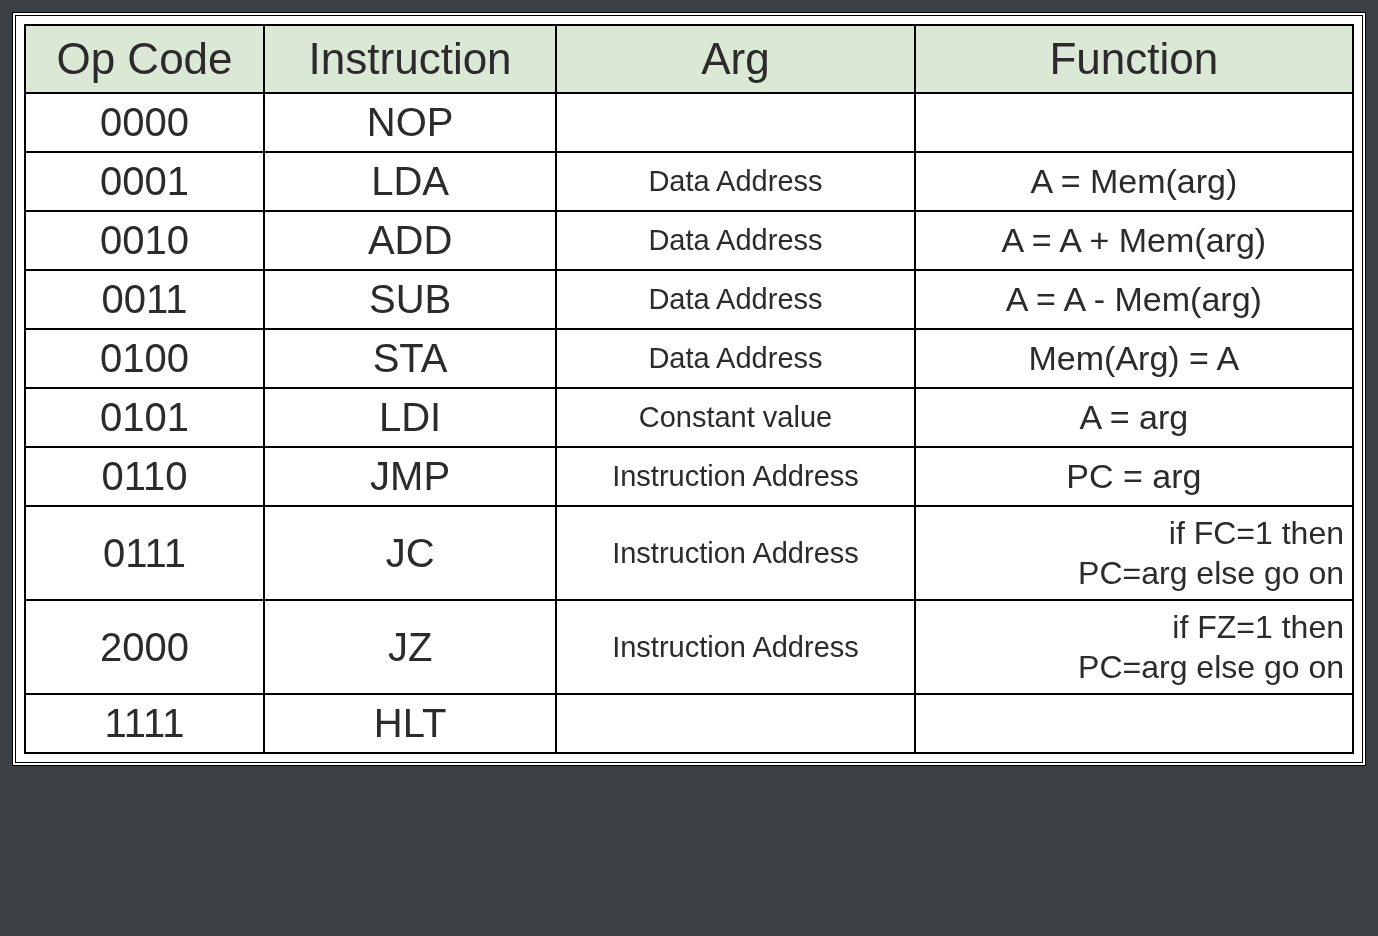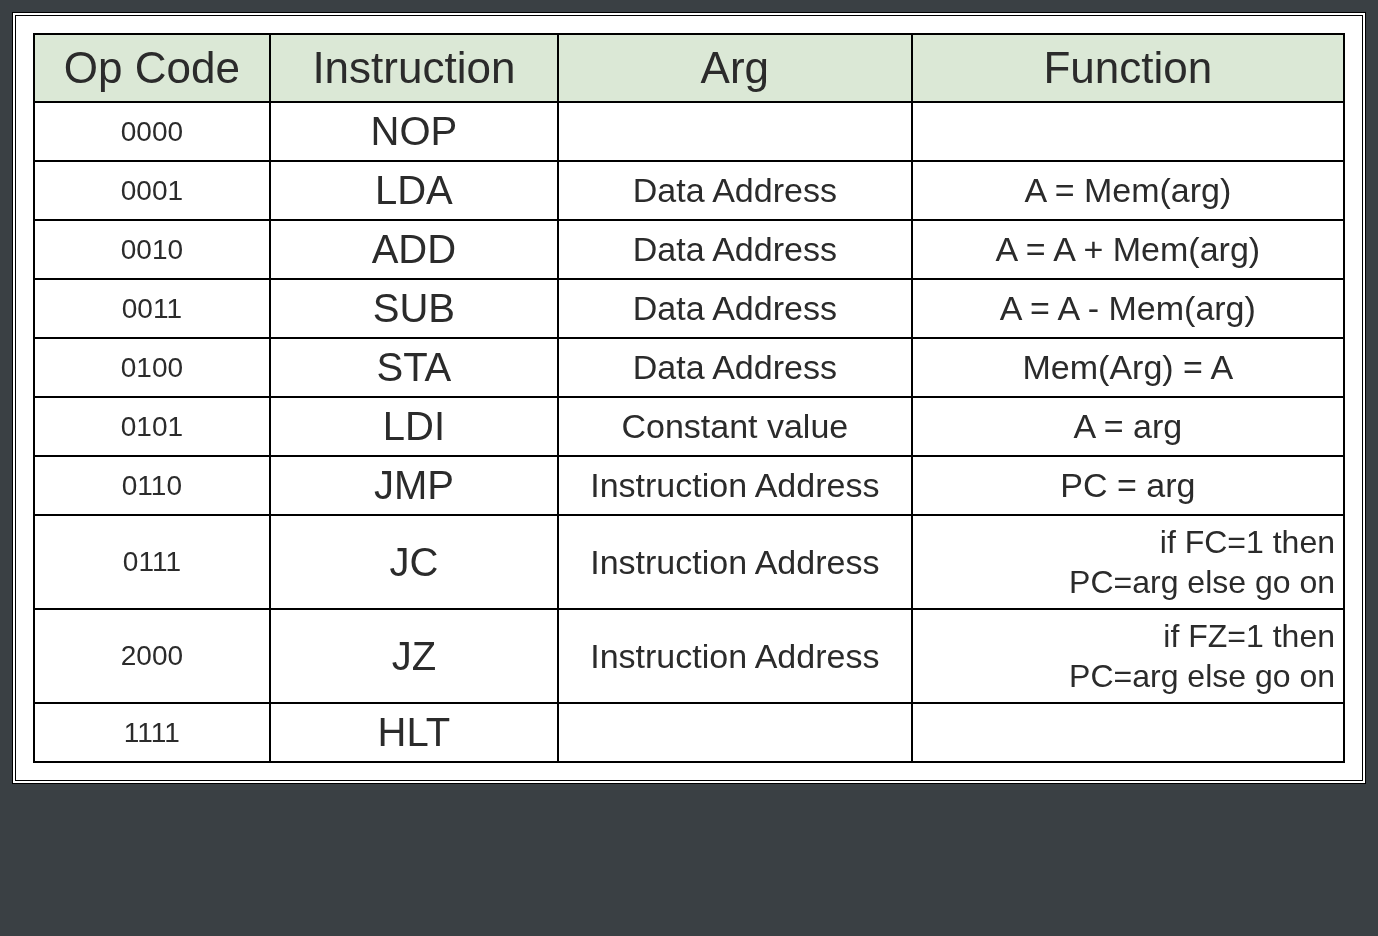--- a/index.html
+++ b/index.html
@@ -10,21 +10,21 @@
     body {
       background: #3a4044;
       padding: 12px;
       font-family: Arial, Helvetica, sans-serif;
       width: 1378px;
       height: 936px;
     }
     .table-wrapper {
       background: #fff;
       border: 4px double #000;
-      padding: 17px;
+      padding: 8px;
     }
     table {
       width: 100%;
       border-collapse: collapse;
       background: #fff;
     }
     th, td {
       border: 2px solid #000;
       text-align: center;
       vertical-align: middle;
@@ -34,27 +34,27 @@
       background: #dbe8d6;
       font-size: 44px;
       font-weight: 400;
       padding: 8px 4px;
     }
     td {
       font-size: 36px;
       padding: 6px 8px;
     }
     td.opcode {
-      font-size: 28px;
+      font-size: 40px;
     }
     td.instruction {
       font-size: 40px;
     }
     td.arg {
-      font-size: 34px;
+      font-size: 29px;
     }
     td.function {
       font-size: 34px;
       line-height: 1.25;
     }
     td.function.small {
       font-size: 32px;
       text-align: right;
     }
     .col-opcode { width: 18%; }

